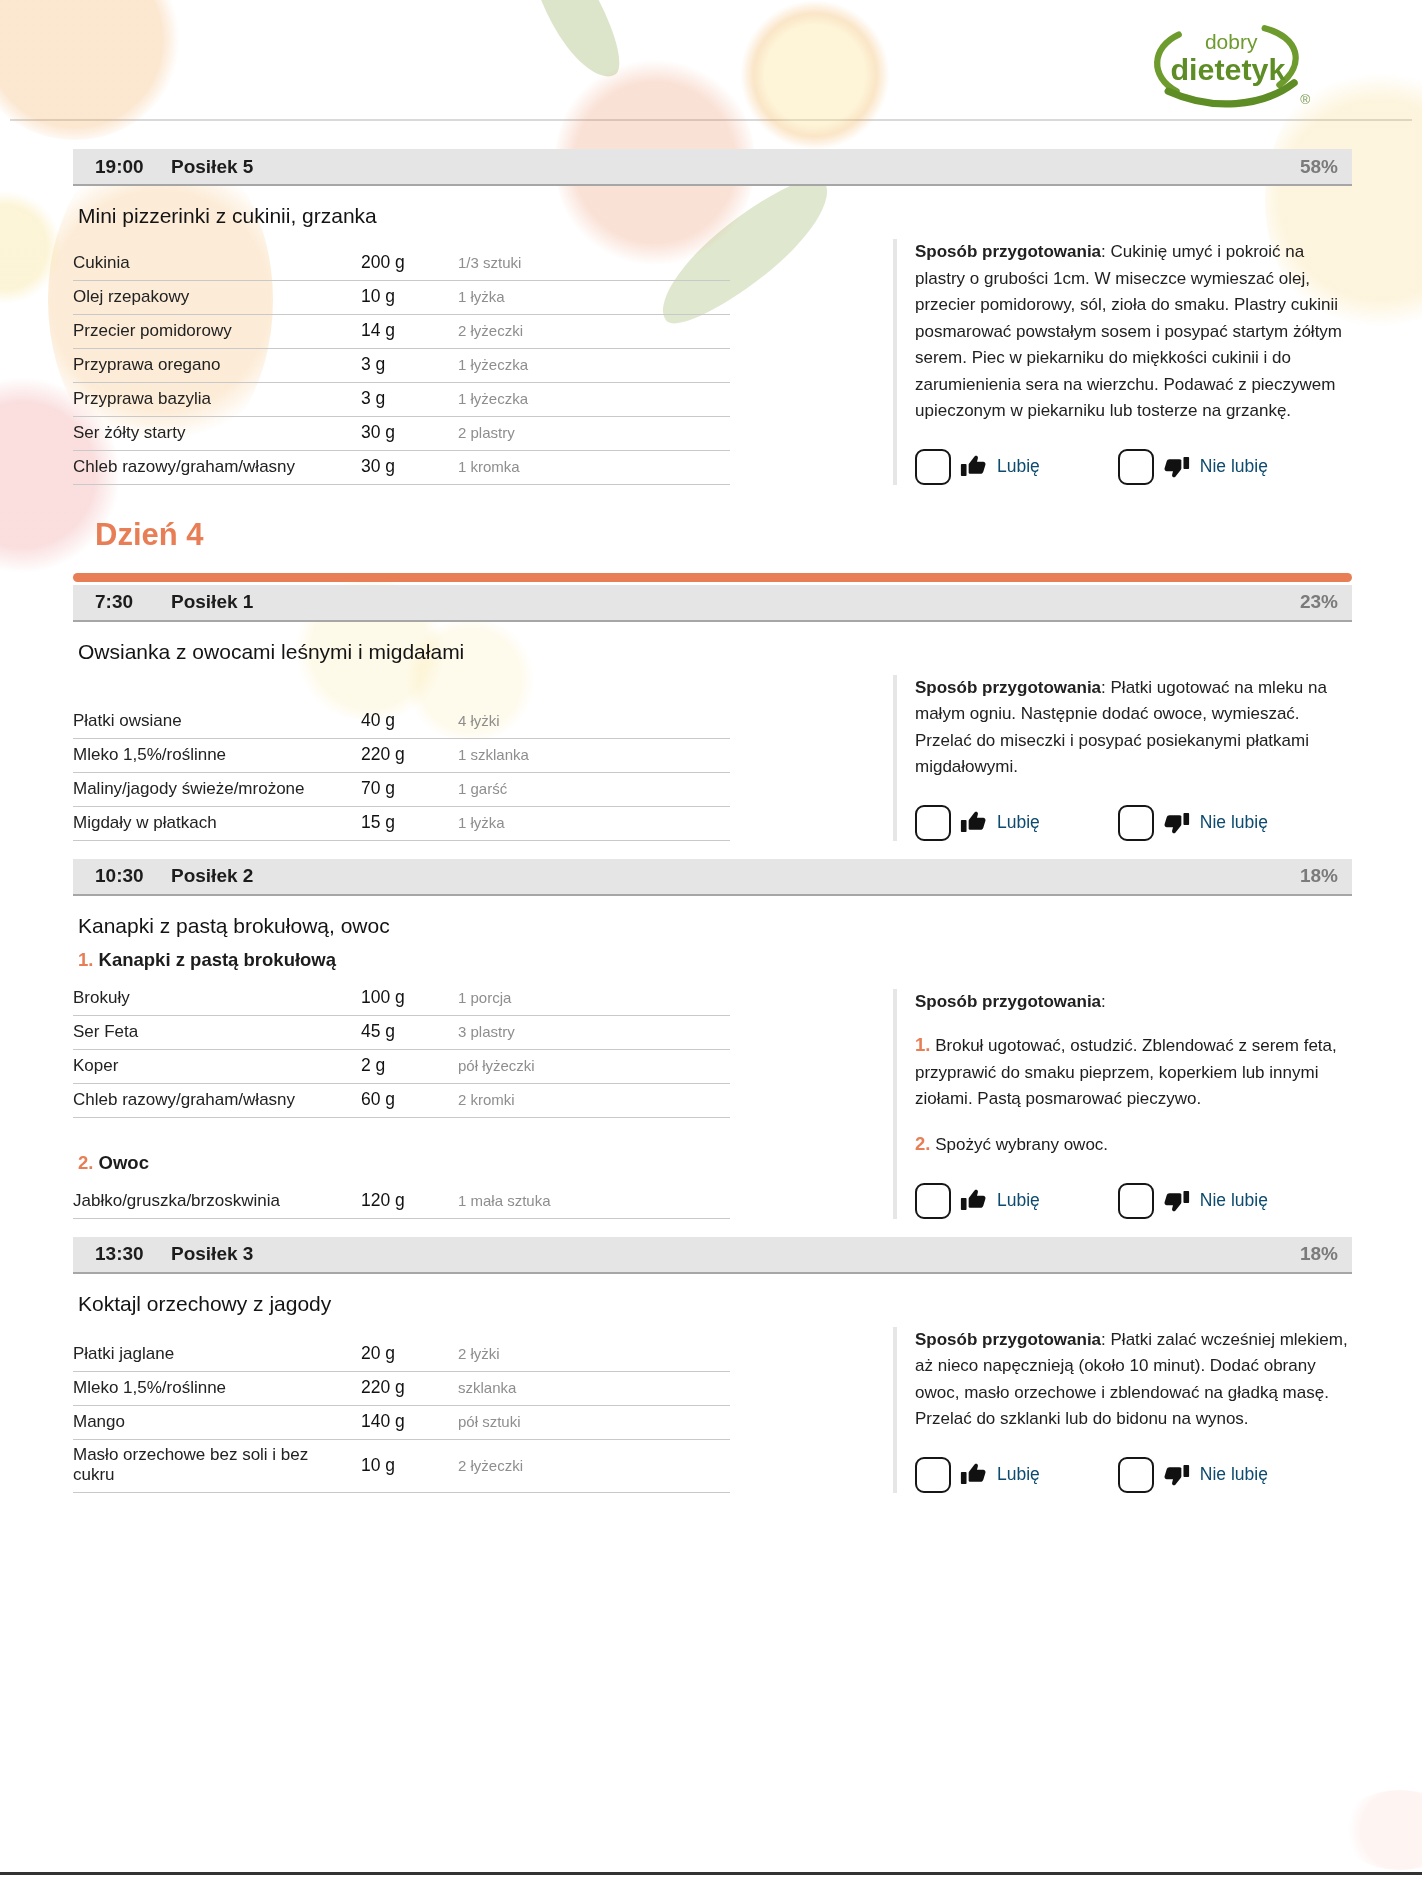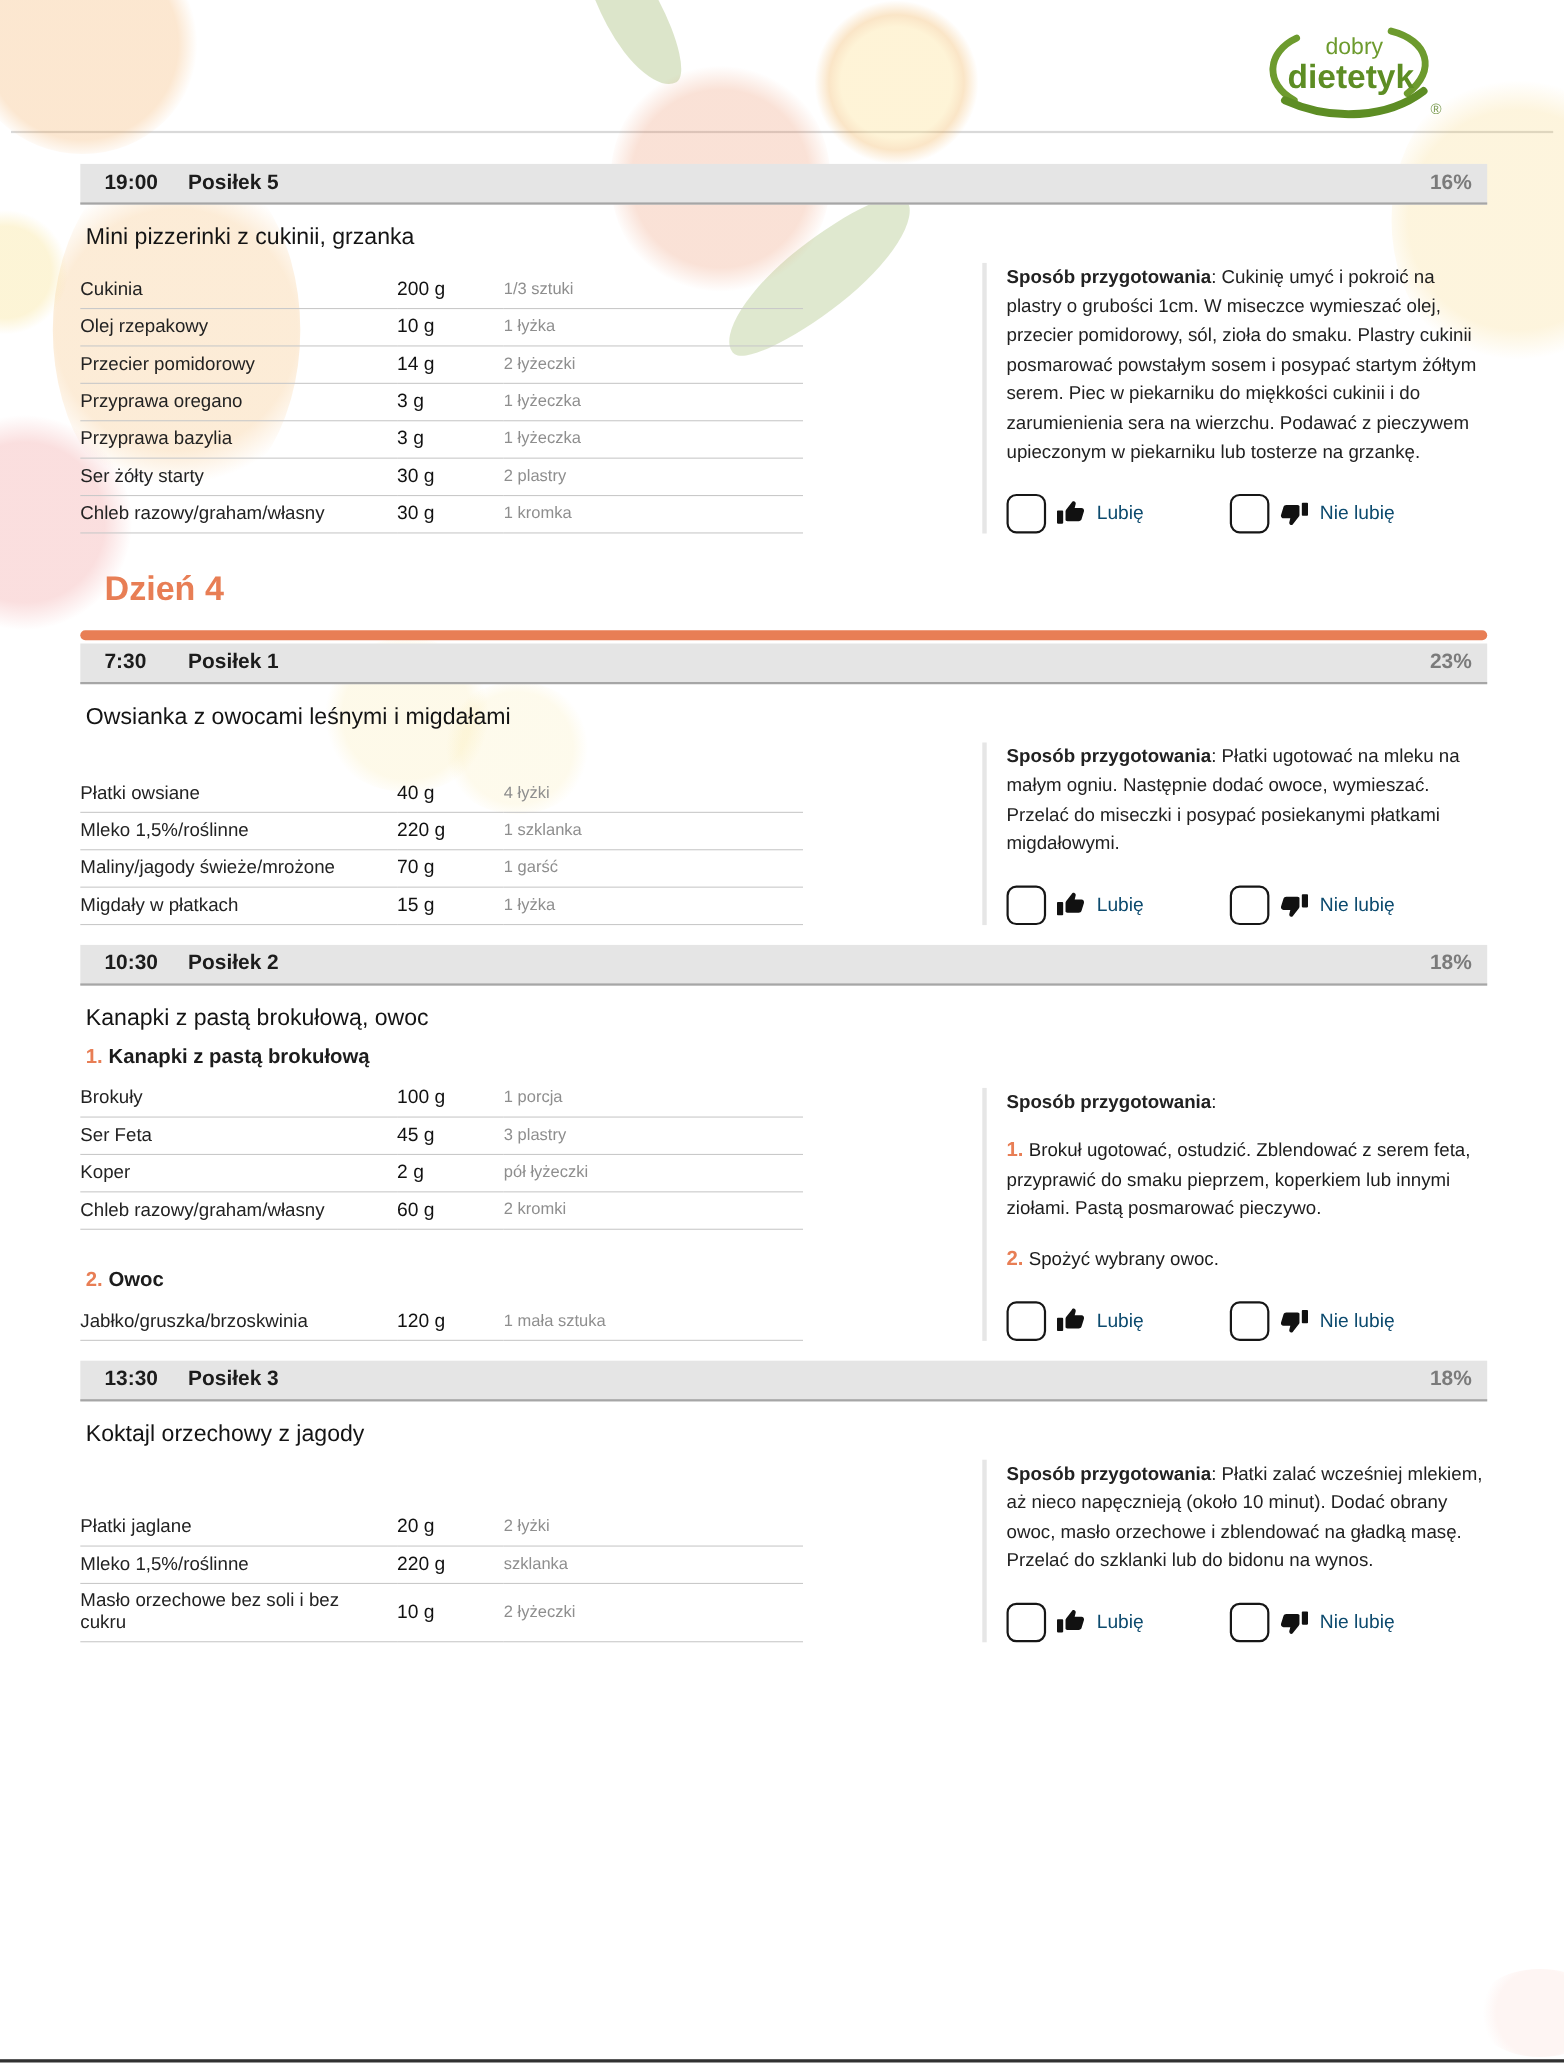--- a/index.html
+++ b/index.html
@@ -83,21 +83,21 @@
   </svg>
 </header>
 <hr class="top-rule">
 
 <main>
 
   <section class="meal" style="margin-top:28px">
     <div class="meal-bar">
       <span class="time">19:00</span>
       <span class="mname">Posiłek 5</span>
-      <span class="pct">16%</span>
+      <span class="pct">58%</span>
     </div>
     <h2 class="meal-title">Mini pizzerinki z cukinii, grzanka</h2>
     <div class="cols">
       <div class="left">
         <table class="ing">
             <tbody>
           <tr>
                 <td class="iname">Cukinia</td>
                 <td class="iamt">200 g</td>
                 <td class="iunit">1/3 sztuki</td>
@@ -292,20 +292,25 @@
                 <td class="iname">Płatki jaglane</td>
                 <td class="iamt">20 g</td>
                 <td class="iunit">2 łyżki</td>
               </tr>
           <tr>
                 <td class="iname">Mleko 1,5%/roślinne</td>
                 <td class="iamt">220 g</td>
                 <td class="iunit">szklanka</td>
               </tr>
           <tr>
+                <td class="iname">Mango</td>
+                <td class="iamt">140 g</td>
+                <td class="iunit">pół sztuki</td>
+              </tr>
+          <tr>
                 <td class="iname">Masło orzechowe bez soli i bez cukru</td>
                 <td class="iamt">10 g</td>
                 <td class="iunit">2 łyżeczki</td>
               </tr>
         </tbody>
           </table>
       </div>
       <div class="right">
         <p class="method"><b>Sposób przygotowania</b><span>: </span><span>Płatki zalać wcześniej mlekiem, aż nieco napęcznieją (około 10 minut). Dodać obrany owoc, masło orzechowe i zblendować na gładką masę. Przelać do szklanki lub do bidonu na wynos.</span></p>
         <div class="feedback">

